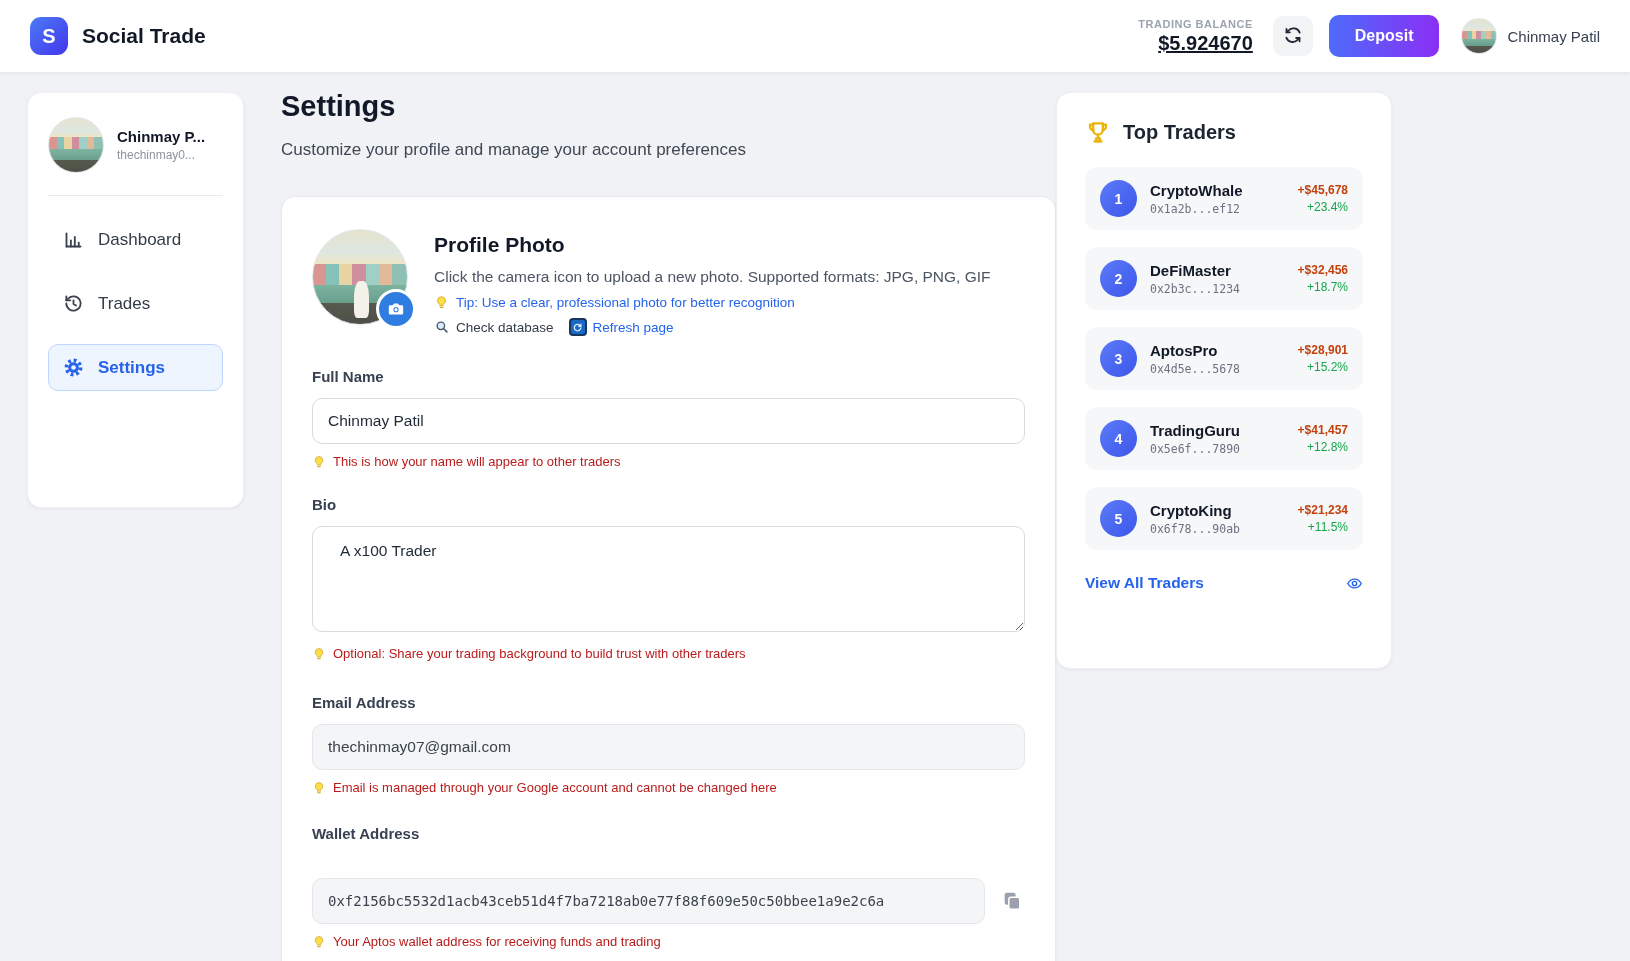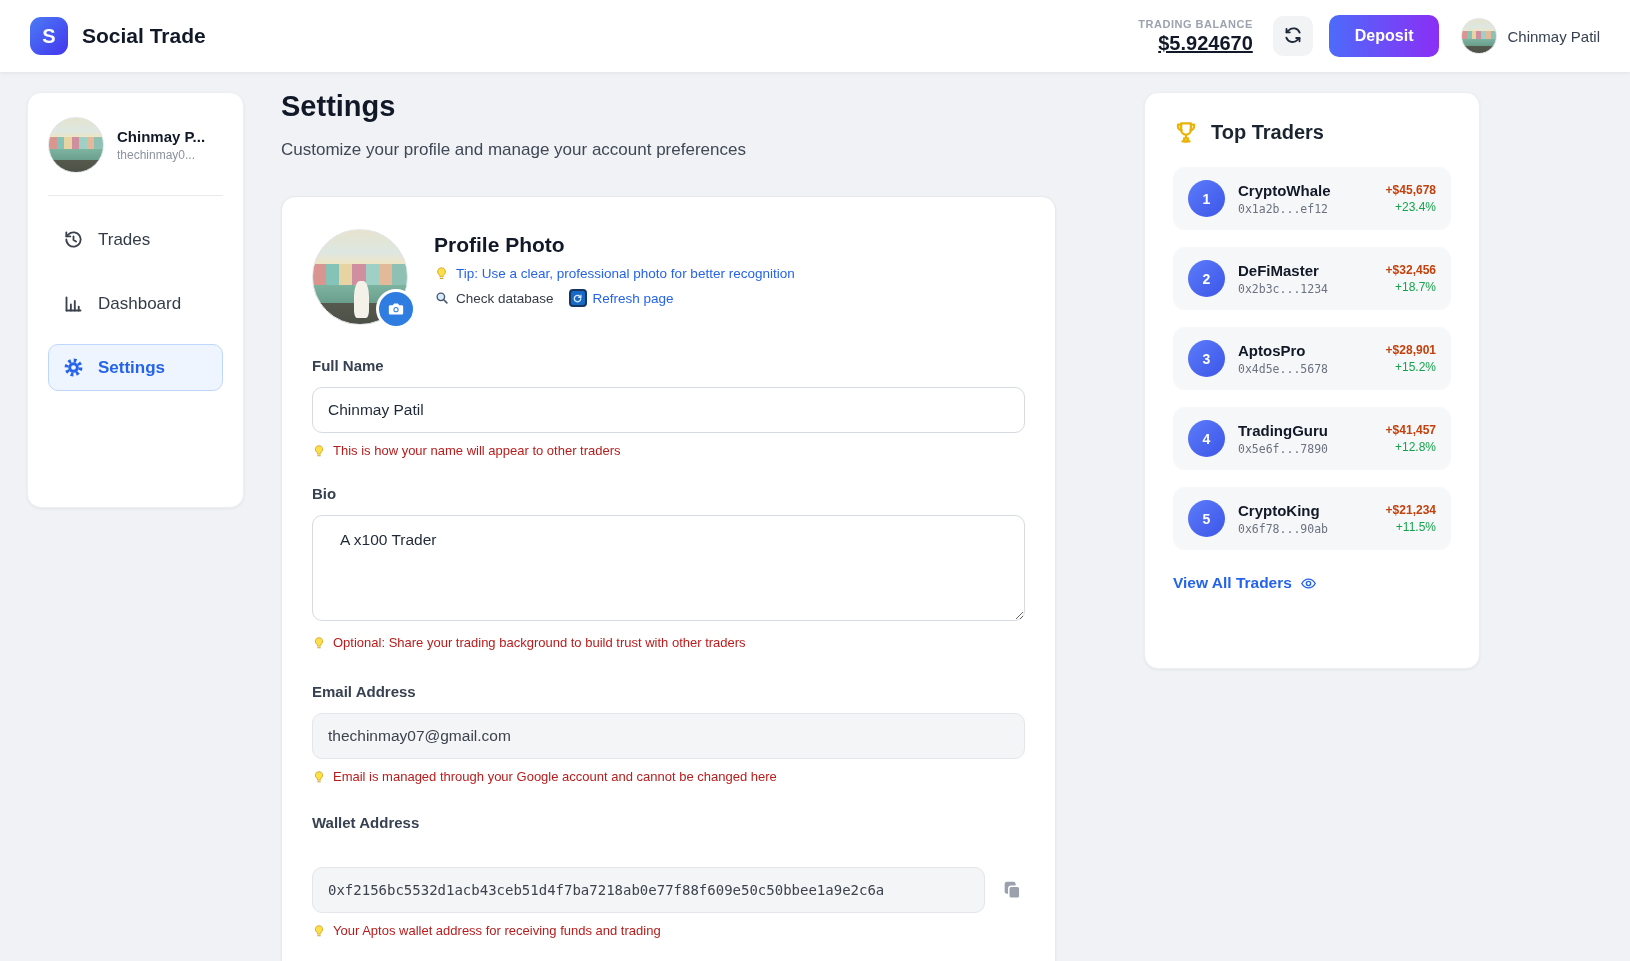--- a/index.html
+++ b/index.html
@@ -75,37 +75,37 @@
   .text-input { width:100%; height:46px; border:1px solid #d6dae1; border-radius:10px; padding:0 15px;
                 font-size:15.5px; color:#1f2937; font-family:"Liberation Sans",sans-serif; background:#fff; outline:none; }
   textarea.text-input { height:106px; padding:13px 27px; resize:vertical; line-height:1.4; }
   .text-input:disabled, .text-input.readonly { background:#f4f5f7; border-color:#e3e6ea; color:#3c434e; }
   .hint { display:flex; align-items:center; gap:7px; font-size:13px; color:#b91c1c; margin-top:10px; }
   .wallet-row { display:flex; align-items:center; gap:14px;margin-top:36px; }
   .wallet-row .text-input { font-family:"DejaVu Sans Mono",monospace; font-size:14px; }
   .copy-btn { border:none; background:none; cursor:pointer; padding:2px; }
 
   
-  .right-card { position:absolute; left:1144px; top:92px; width:336px; height:577px; background:#fff;
+  .right-card { position:absolute; left:1056px; top:92px; width:336px; height:577px; background:#fff;
                 border:1px solid #edeff3; border-radius:14px; box-shadow:0 1px 3px rgba(16,24,40,.06);
                 padding:26px 28px; }
   .tt-head { display:flex; align-items:center; gap:12px; }
   .tt-title { font-size:20px; font-weight:bold; color:#1b2430; }
   .tt-list { margin-top:22px; display:flex; flex-direction:column; gap:17px; }
   .trader { background:#f6f7f9; border-radius:12px; padding:13px 15px; display:flex; align-items:center;
             gap:13px; cursor:pointer; }
   .rank { width:37px; height:37px; border-radius:50%; flex:none; color:#fff; font-size:14px; font-weight:bold;
           background:linear-gradient(135deg,#5b7cfa,#3d55e8); display:flex; align-items:center; justify-content:center; }
   .t-info { flex:1; min-width:0; }
   .t-name { font-size:15px; font-weight:bold; color:#111827; }
   .t-addr { font-size:11.5px; color:#6b7280; margin-top:3px; font-family:"DejaVu Sans Mono",monospace; }
   .t-right { text-align:right; }
   .t-profit { font-size:12px; font-weight:bold; color:#c2410c; }
   .t-pct { font-size:12px; color:#17a34b; margin-top:3px; }
-  .view-all { margin-top:24px; display:flex; align-items:center; justify-content:flex-start; gap:8px;
+  .view-all { margin-top:24px; display:flex; align-items:center; justify-content:space-between; gap:8px;
               color:#2563eb; font-size:15.5px; font-weight:bold; cursor:pointer; }
 
   svg { display:block; }
 </style>
 </head>
 <body>
 
 <div class="header">
   <div class="brand">
     <div class="logo">
@@ -142,38 +142,38 @@
     <div>
       <div class="profile-name">Chinmay P...</div>
       <div class="profile-handle">thechinmay0...</div>
     </div>
   </div>
   <div class="divider"></div>
   <div class="nav">
     <div class="nav-item">
       <span>
         <svg width="21" height="21" viewBox="0 0 24 24" fill="none" stroke="#3a424e" stroke-width="2.1" stroke-linecap="round" stroke-linejoin="round">
-          <path d="M3.8 12a8.2 8.2 0 1 0 2.4-5.8L3.8 8.4"></path>
-            <path d="M3.8 3.8v4.6h4.6"></path>
-            <path d="M12 8.4v4.2l2.9 1.7"></path>
-        </svg>
-      </span>
-      <span>Trades</span>
-    </div>
-    <div class="nav-item">
-      <span>
-        <svg width="21" height="21" viewBox="0 0 24 24" fill="none" stroke="#3a424e" stroke-width="2.1" stroke-linecap="round" stroke-linejoin="round">
           <path d="M4 5v15"></path>
             <path d="M4 20h16"></path>
             <path d="M9 20v-7"></path>
             <path d="M13.5 20V9"></path>
             <path d="M18 20v-4.5"></path>
         </svg>
       </span>
       <span>Dashboard</span>
+    </div>
+    <div class="nav-item">
+      <span>
+        <svg width="21" height="21" viewBox="0 0 24 24" fill="none" stroke="#3a424e" stroke-width="2.1" stroke-linecap="round" stroke-linejoin="round">
+          <path d="M3.8 12a8.2 8.2 0 1 0 2.4-5.8L3.8 8.4"></path>
+            <path d="M3.8 3.8v4.6h4.6"></path>
+            <path d="M12 8.4v4.2l2.9 1.7"></path>
+        </svg>
+      </span>
+      <span>Trades</span>
     </div>
     <div class="nav-item active">
       <span>
         <svg width="21" height="21" viewBox="0 0 24 24">
           <circle cx="12" cy="12" r="8" fill="none" stroke="#2563eb" stroke-width="4.4" stroke-dasharray="3.14 3.14"></circle>
           <circle cx="12" cy="12" r="6" fill="#2563eb"></circle>
           <circle cx="12" cy="12" r="2.7" fill="#eef5ff"></circle>
         </svg>
       </span>
       <span>Settings</span>
@@ -195,20 +195,21 @@
             <svg width="20" height="20" viewBox="0 0 24 24" fill="#ffffff">
               <path d="M5 7.5h3.1l1.6-2h4.6l1.6 2H19a1.6 1.6 0 0 1 1.6 1.6v8A1.6 1.6 0 0 1 19 18.7H5a1.6 1.6 0 0 1-1.6-1.6v-8A1.6 1.6 0 0 1 5 7.5z"></path>
               <circle cx="12" cy="12.8" r="3.1" fill="#2f7de1"></circle>
               <circle cx="12" cy="12.8" r="1.9" fill="#ffffff"></circle>
             </svg>
           </span>
         </button>
       </div>
       <div>
         <div class="pp-heading">Profile Photo</div>
+        <div class="pp-desc">Click the camera icon to upload a new photo. Supported formats: JPG, PNG, GIF</div>
         <div class="pp-tip">
           <span>
             <svg width="15" height="15" viewBox="0 0 24 24">
               <path d="M12 2.8a6.2 6.2 0 0 0-3.6 11.3c.6.5 1 1.2 1 2v1.2h5.2v-1.2c0-.8.4-1.5 1-2A6.2 6.2 0 0 0 12 2.8z" fill="#fde047" stroke="#d4a017" stroke-width="1.4"></path>
               <path d="M9.8 20h4.4" stroke="#d4a017" stroke-width="1.8" stroke-linecap="round"></path>
             </svg>
           </span>
           <span>Tip: Use a clear, professional photo for better recognition</span>
         </div>
         <div class="pp-check">

